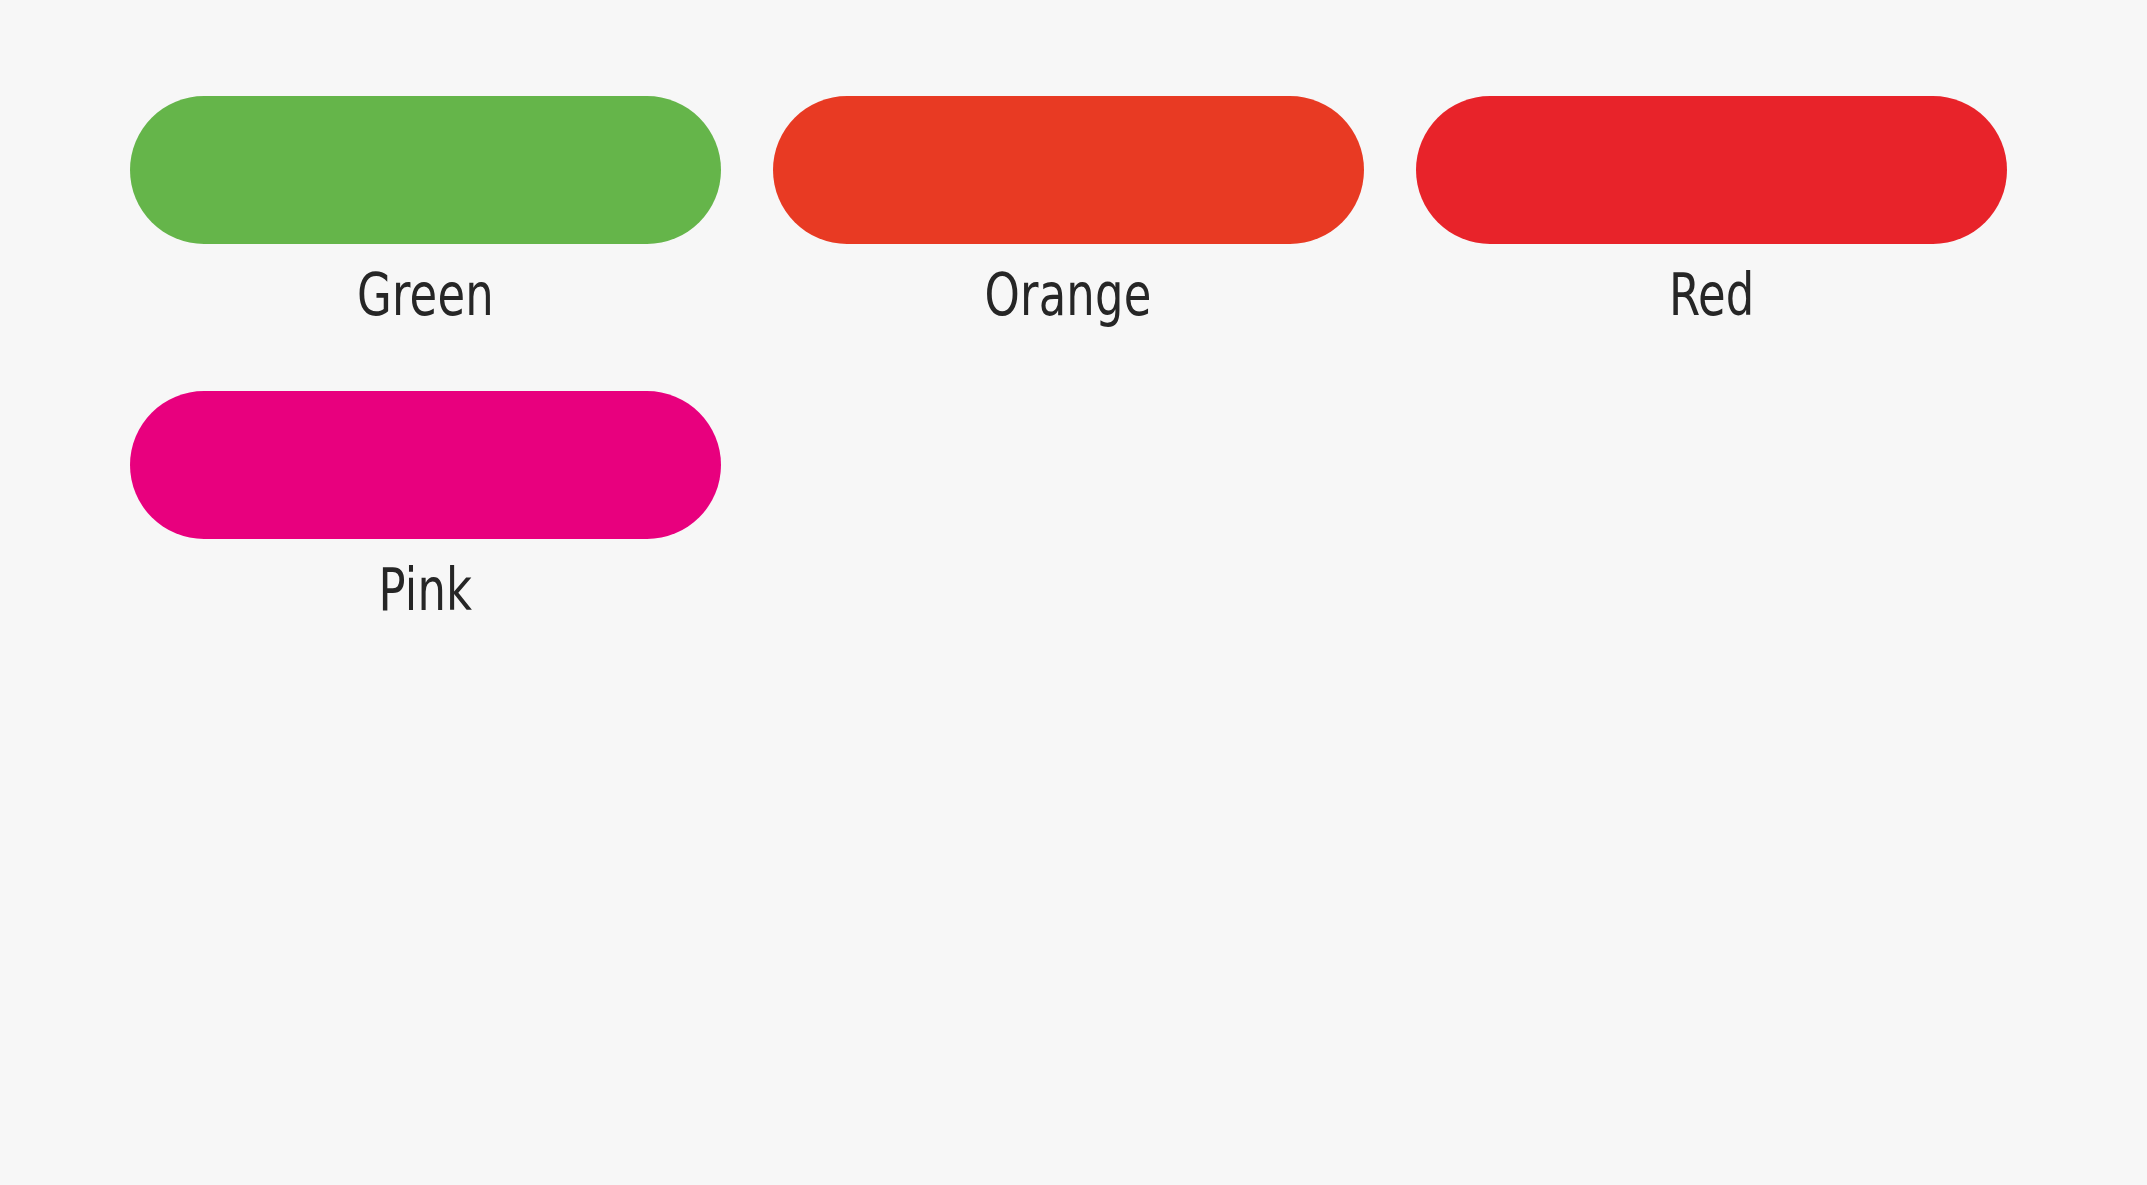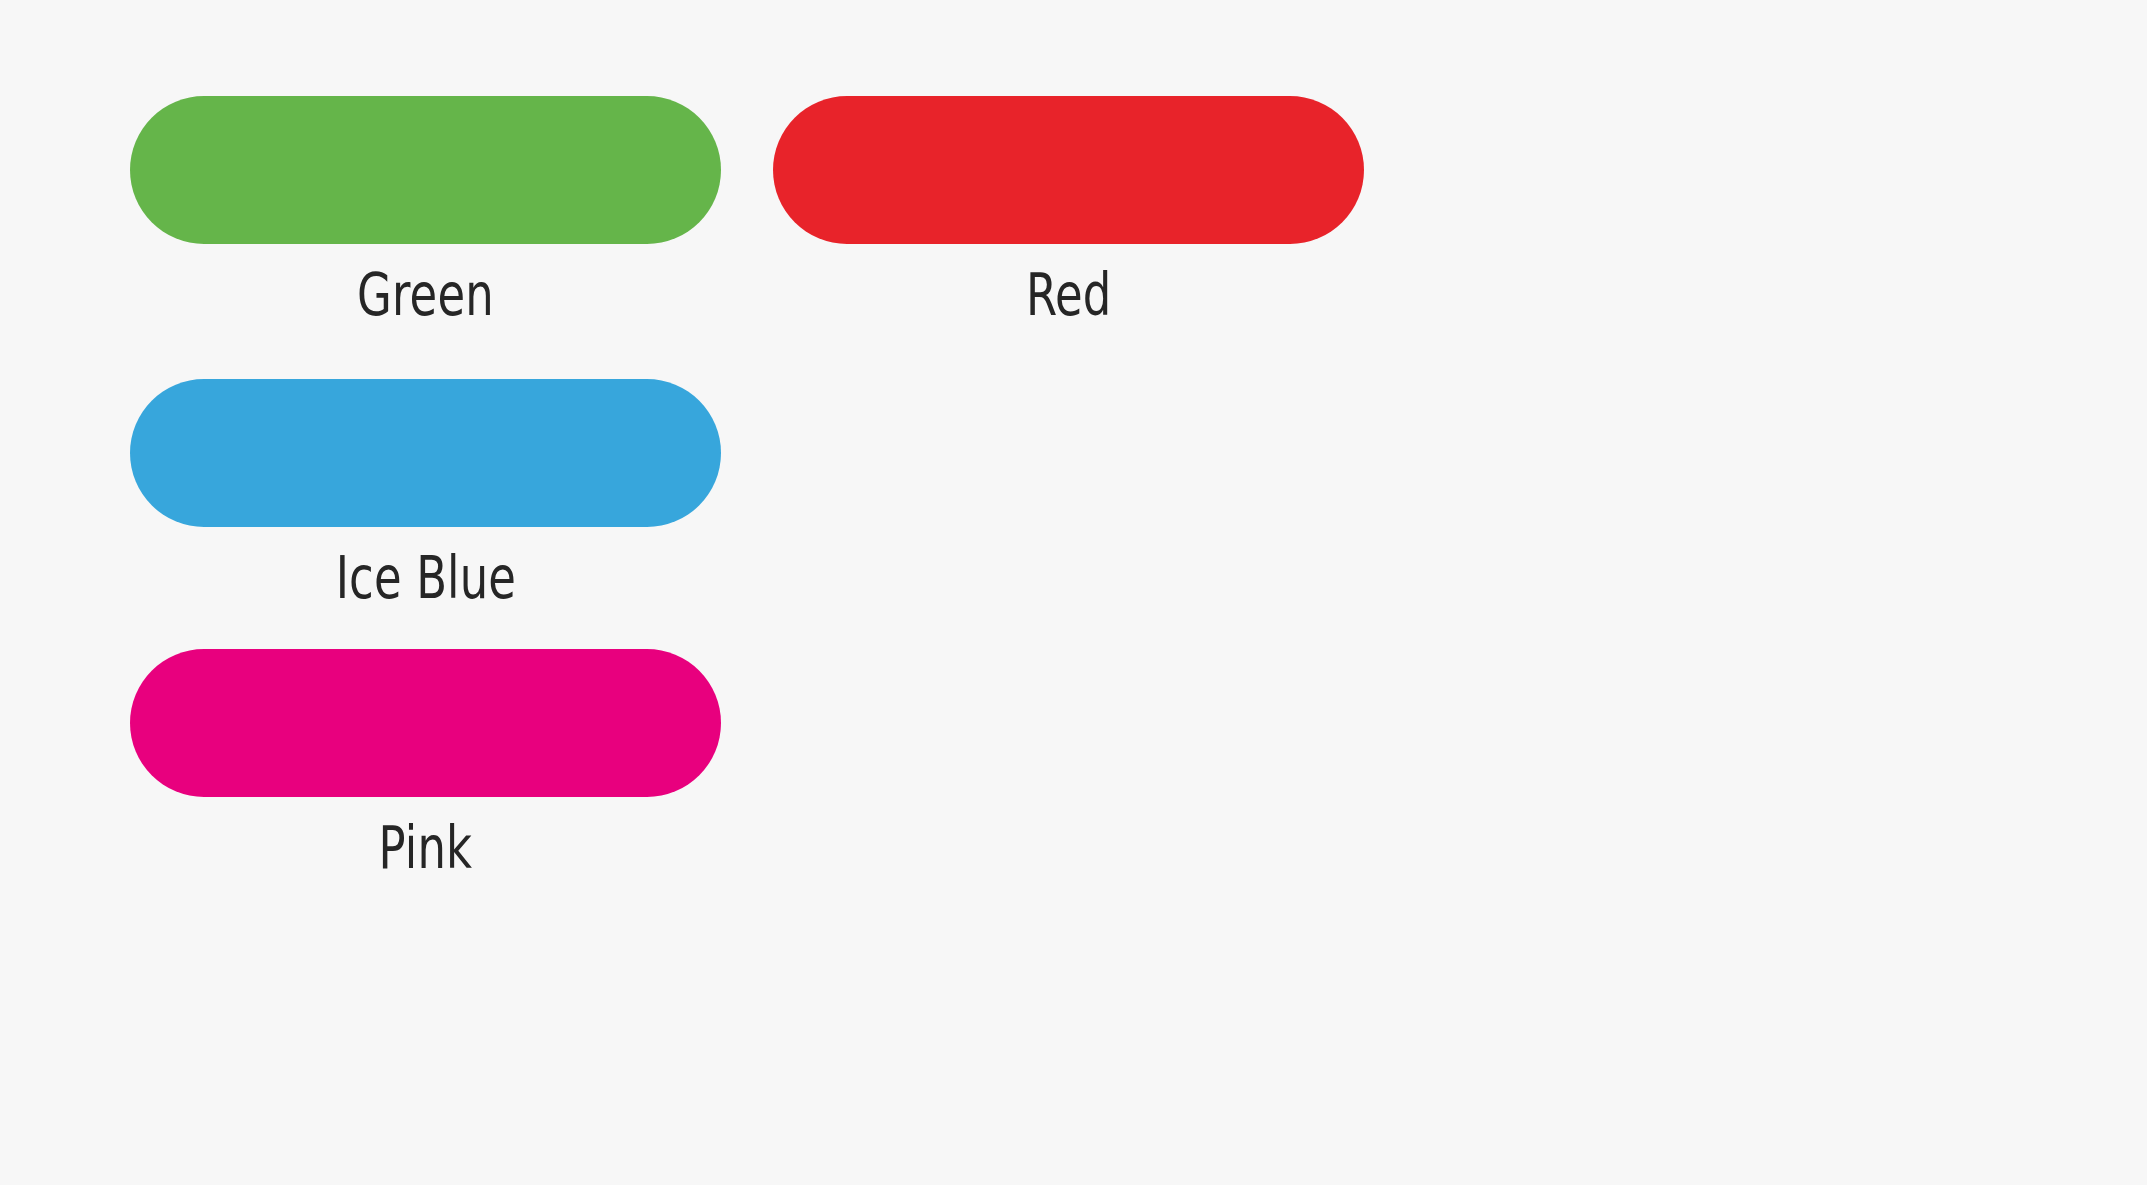--- a/index.html
+++ b/index.html
@@ -67,31 +67,31 @@
 </head>
 <body style="background: rgb(247, 247, 247);">
 
 <div class="palette">
   <div class="swatch-row" id="row-0">
       <div class="swatch-cell">
         <div class="swatch-chip" style="background: rgb(101, 181, 74);"></div>
         <div class="swatch-label">Green</div>
       </div>
       <div class="swatch-cell">
+        <div class="swatch-chip" style="background: rgb(232, 58, 35);"></div>
+        <div class="swatch-label">Orange</div>
+      </div>
+      <div class="swatch-cell">
         <div class="swatch-chip" style="background: rgb(232, 35, 42);"></div>
         <div class="swatch-label">Red</div>
       </div>
     </div>
   <div class="swatch-row" id="row-1">
     </div>
   <div class="swatch-row" id="row-2">
-      <div class="swatch-cell">
-        <div class="swatch-chip" style="background: rgb(55, 166, 220);"></div>
-        <div class="swatch-label">Ice Blue</div>
-      </div>
     </div>
   <div class="swatch-row swatch-row--center" id="row-3">
       <div class="swatch-cell">
         <div class="swatch-chip" style="background: rgb(232, 0, 126);"></div>
         <div class="swatch-label">Pink</div>
       </div>
     </div>
 </div>
 
 </body></html>

